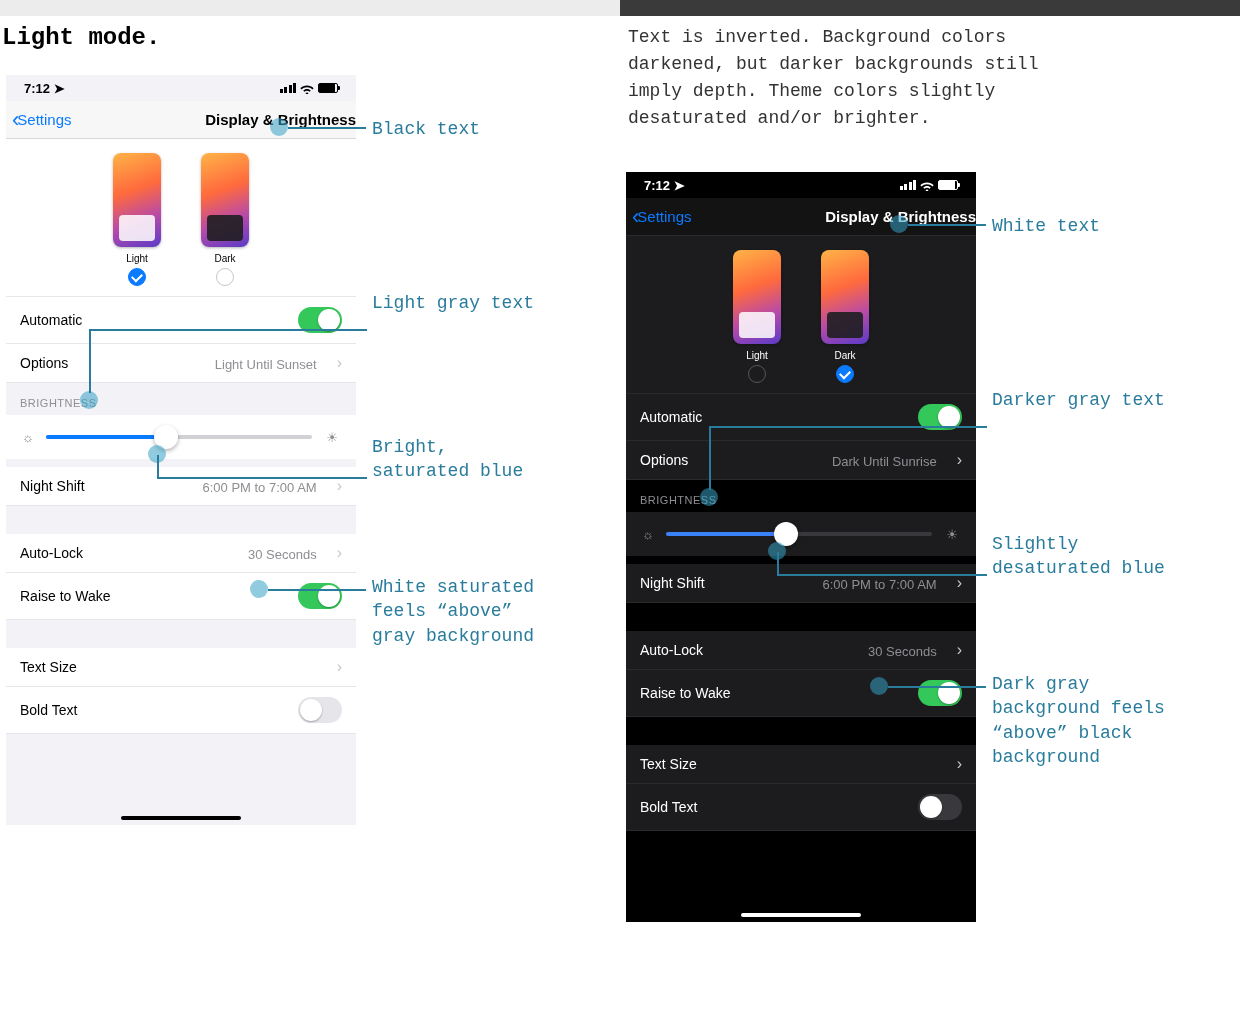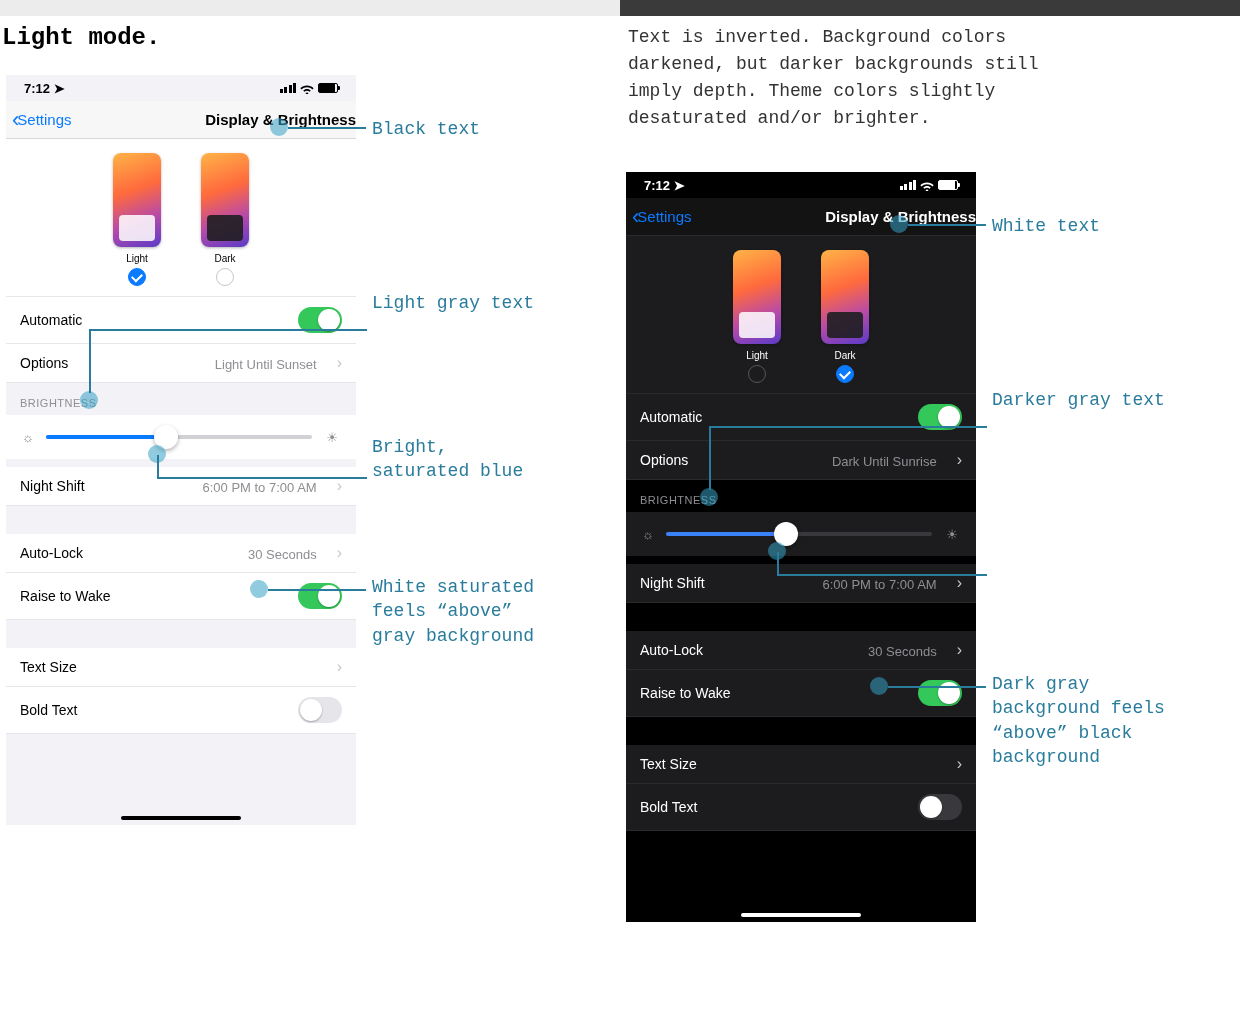--- a/index.html
+++ b/index.html
@@ -411,19 +411,20 @@
       <div class="annot" style="left:366px; top:42px;">White text</div>
 
       <div class="dot" style="left:74px; top:316px;"></div>
       <div class="vline" style="left:83px; top:254px; height:64px;"></div>
       <div class="line" style="left:83px; top:254px; width:278px;"></div>
       <div class="annot" style="left:366px; top:216px; width:180px;">Darker gray text</div>
 
       <div class="dot" style="left:142px; top:370px;"></div>
       <div class="vline" style="left:151px; top:380px; height:22px;"></div>
       <div class="line" style="left:151px; top:402px; width:210px;"></div>
+      <div class="annot" style="left:366px; top:360px; width:200px;">Slightly desaturated blue</div>
 
       <div class="dot" style="left:244px; top:505px;"></div>
       <div class="line" style="left:262px; top:514px; width:98px;"></div>
       <div class="annot" style="left:366px; top:500px; width:200px;">Dark gray background feels “above” black background</div>
     </div>
   </div>
 </div>
 
 </body></html>

